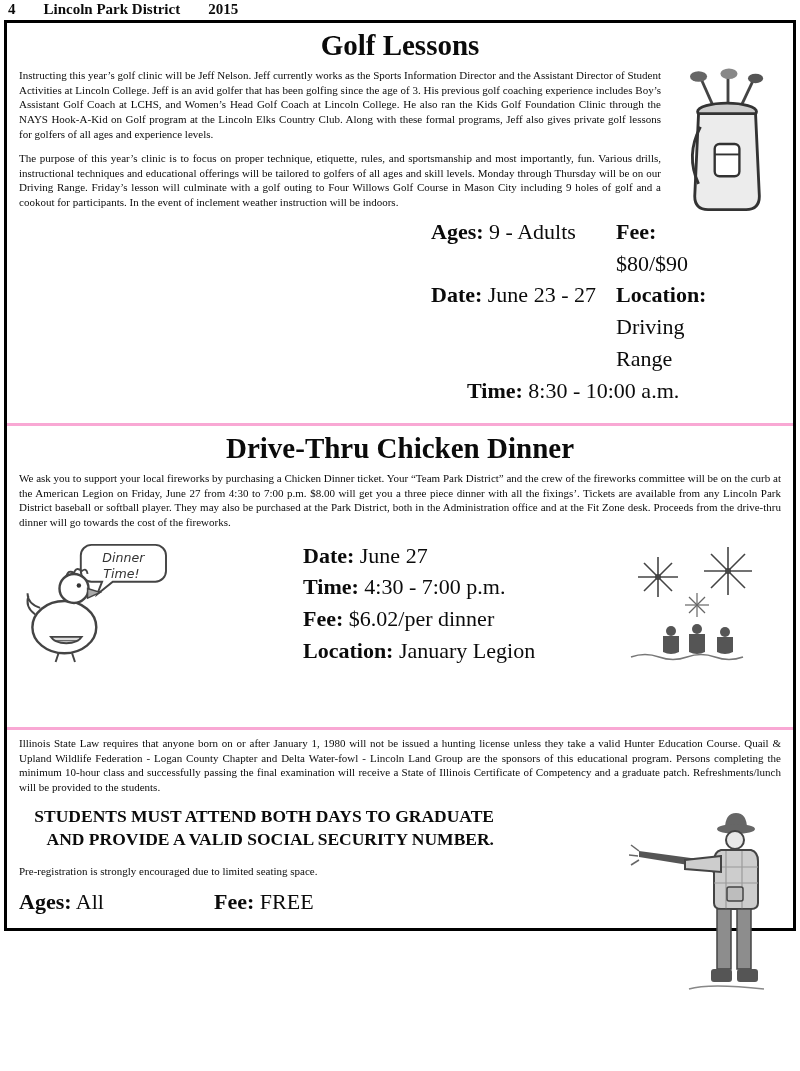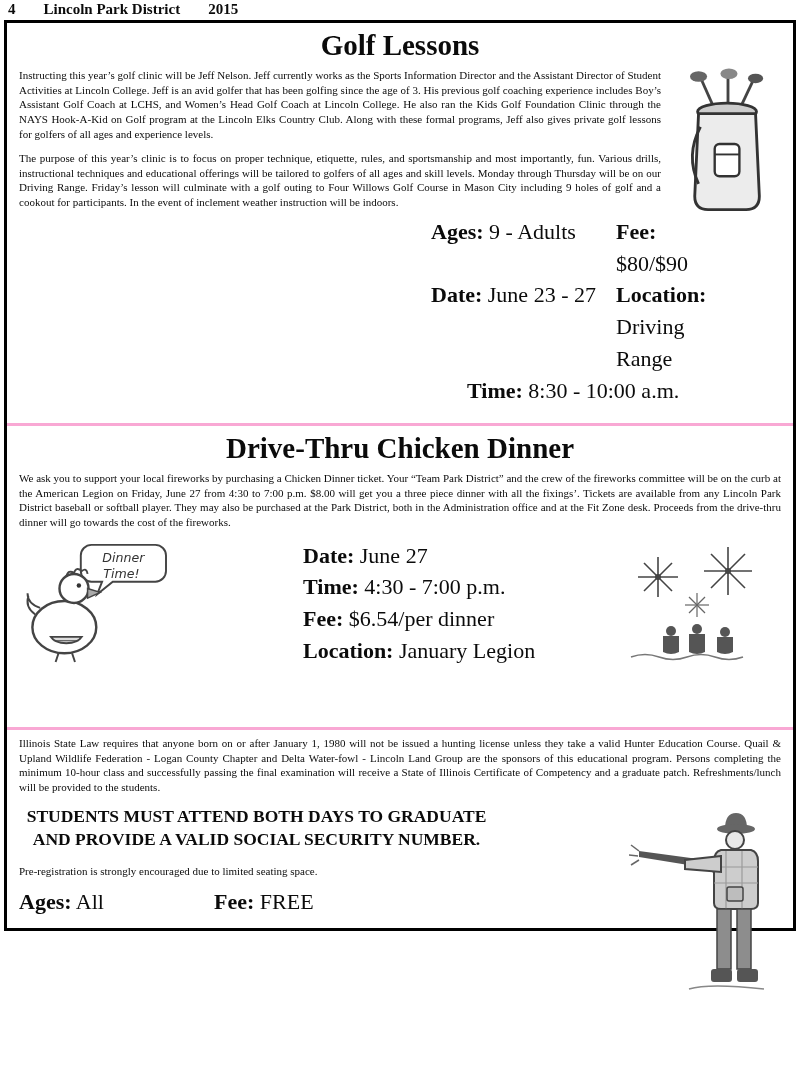--- a/index.html
+++ b/index.html
@@ -60,21 +60,21 @@
   .chicken-row { display: flex; align-items: flex-end; margin-top: 2px; }
   .details-stack { margin-left: 112px; flex: 0 0 auto; }
   .chicken-row .fireworks-wrap { margin-left: auto; margin-right: 6px; }
   .hunter-art { float: right; margin: -6px 2px 0 10px; }
   .notice {
     font-weight: bold;
     font-size: 17.5px;
     line-height: 1.35;
     margin: 4px 0 10px;
     max-width: 475px;
-    text-align: center;
+    text-align: right;
   }
   .prereg { margin: 12px 0 8px; text-align: left; }
   b { font-weight: bold; }
   .bubble-text {
     font-family: "DejaVu Sans", sans-serif;
     font-style: italic;
     font-size: 13px;
     fill: #333;
   }
 </style>
@@ -138,21 +138,21 @@
           <path d="M30 99 a17 10 0 0 0 32 0 z" fill="#ddd" stroke="#444" stroke-width="2"></path>
           <line x1="33" y1="103" x2="59" y2="103" stroke="#444" stroke-width="1"></line>
           <line x1="38" y1="116" x2="35" y2="125" stroke="#444" stroke-width="2"></line>
           <line x1="52" y1="116" x2="55" y2="125" stroke="#444" stroke-width="2"></line>
         </svg>
       </span>
 
       <div class="details-stack">
         <div><b>Date:</b> <span>June 27</span></div>
         <div><b>Time:</b> <span>4:30 - 7:00 p.m.</span></div>
-        <div><b>Fee:</b> <span>$6.54/per dinner</span></div>
+        <div><b>Fee:</b> <span>$6.02/per dinner</span></div>
         <div><b>Location:</b> <span>January Legion</span></div>
       </div>
 
       <span class="art fireworks-wrap">
         <svg width="162" height="116" viewBox="0 0 162 116" aria-hidden="true">
           <g stroke="#444" stroke-width="1.6">
             <line x1="25" y1="30" x2="65" y2="30"></line>
               <line x1="45" y1="10" x2="45" y2="50"></line>
             <line x1="31" y1="16" x2="59" y2="44"></line>
               <line x1="31" y1="44" x2="59" y2="16"></line>

